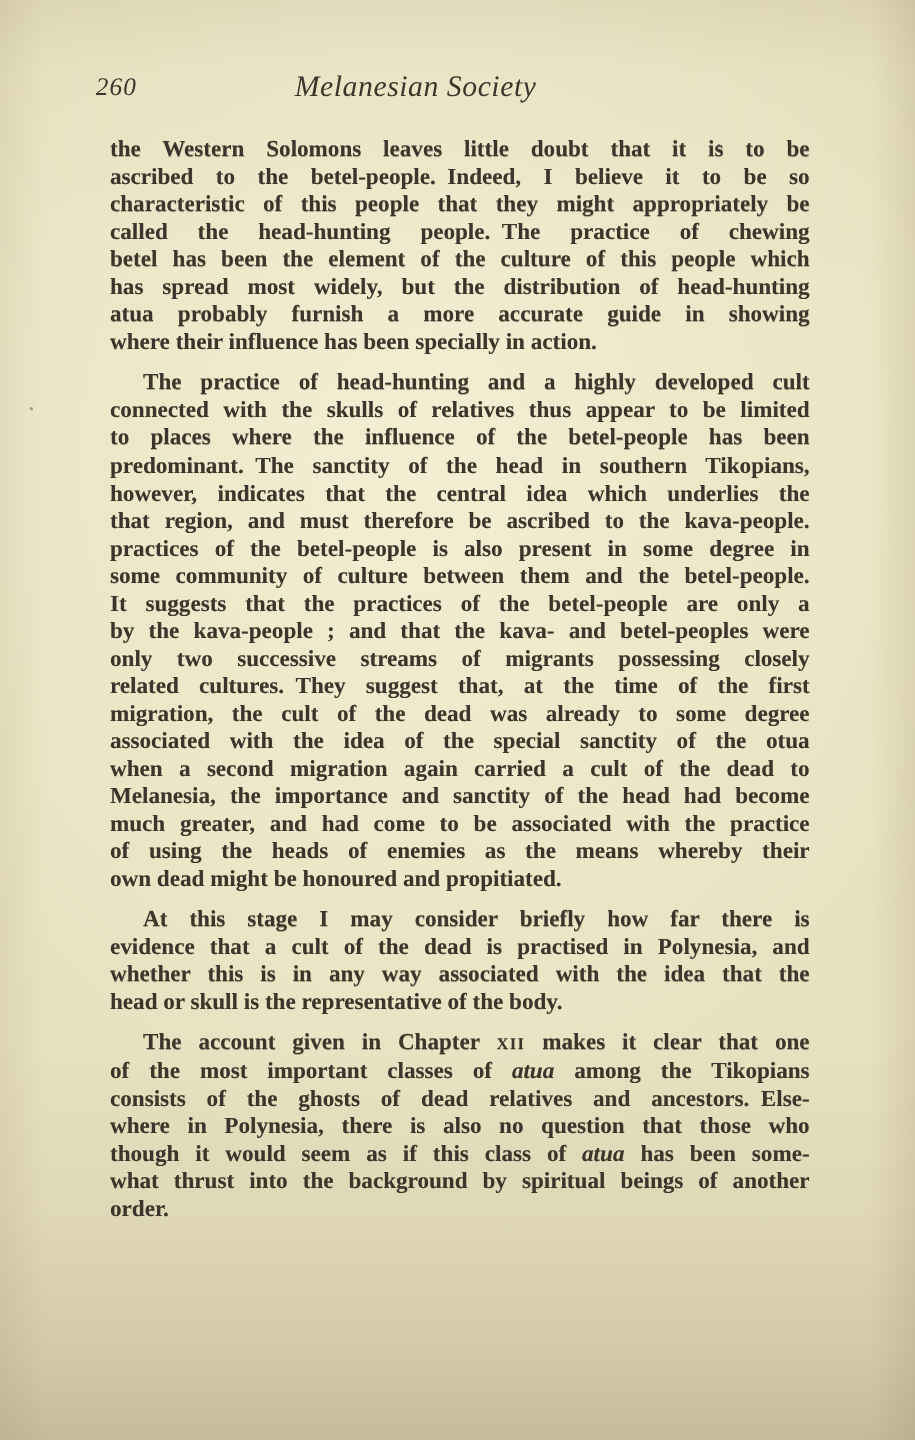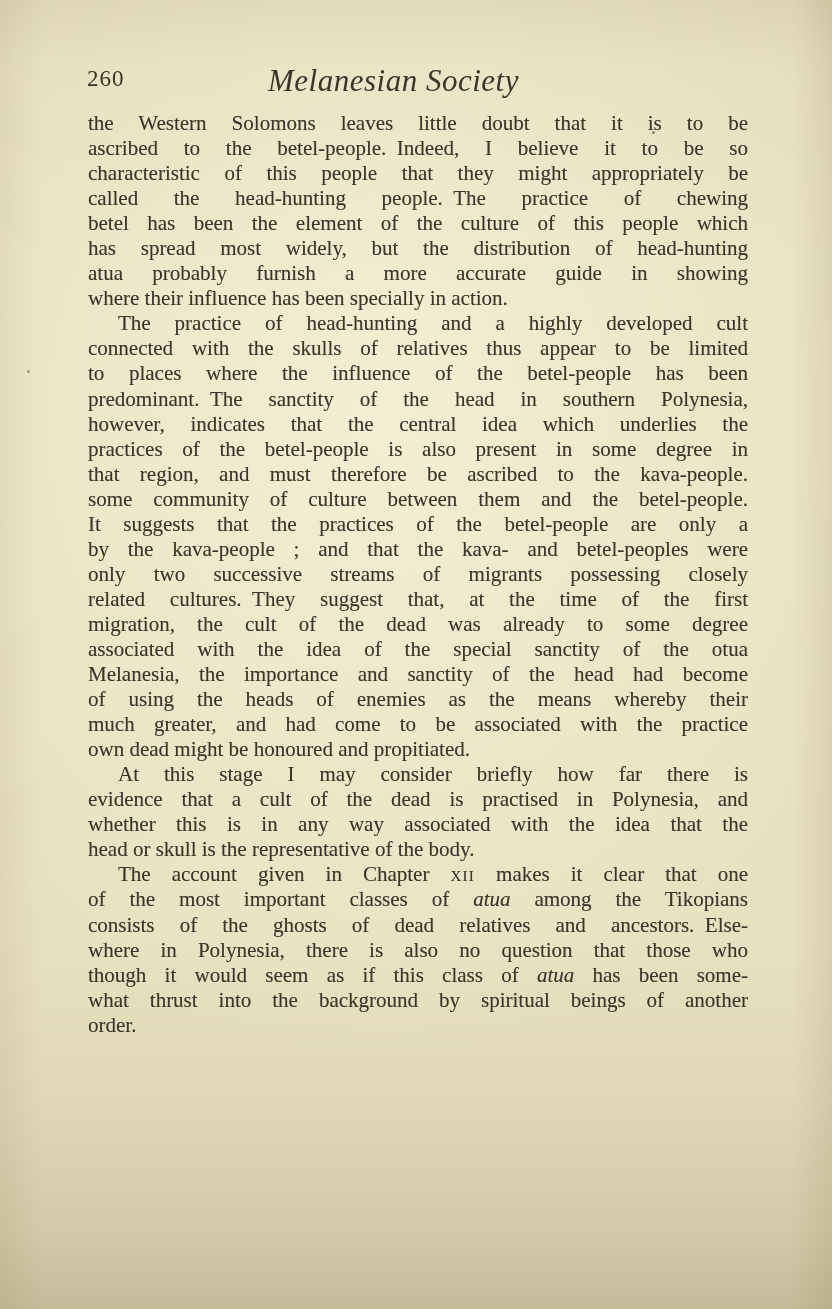--- a/index.html
+++ b/index.html
@@ -19,33 +19,33 @@
         rgba(148,136,98,0.10) 84%, rgba(140,127,90,0.24) 94%,
         rgba(128,115,80,0.34) 100%),
       linear-gradient(to right,
         rgba(150,138,100,0.14) 0%, rgba(150,138,100,0.00) 5%,
         rgba(150,138,100,0.00) 95%, rgba(142,129,92,0.18) 100%),
       var(--paper, #e8e1c0);
   }
   .header-row { position: absolute; top: 0; left: 0; width: 100%; height: 0; }
   .page-number {
     position: absolute; left: 87px; top: 66px;
-    font-size: 23px; letter-spacing: 1px;
+    font-size: 23px; letter-spacing: 1px; font-style: italic;
   }
   .running-title {
     position: absolute; left: 268px; top: 63px;
-    font-style: italic; font-size: 31px; letter-spacing: 0.5px;
+    font-style: italic; font-size: 27px; letter-spacing: 0.5px;
     white-space: nowrap;
   }
   .text-block {
     position: absolute; left: 88px; top: 111px; width: 660px;
     font-size: 21px; line-height: 25.05px;
     text-shadow: 0.2px 0.3px 0.6px rgba(58,50,38,0.35);
   }
-  .para { margin: 0; }
+  .para { margin: 12px; font-weight: bold; }
   .line {
     text-align: justify;
     text-align-last: justify;
     text-justify: inter-word;
     white-space: normal;
     height: 25.05px;
     overflow: visible;
   }
   .line.last { text-align-last: left; }
   .line.indent { text-indent: 30px; }
@@ -75,34 +75,35 @@
         <div class="line">called the head-hunting people. The practice of chewing</div>
         <div class="line">betel has been the element of the culture of this people which</div>
         <div class="line">has spread most widely, but the distribution of head-hunting</div>
         <div class="line">atua probably furnish a more accurate guide in showing</div>
         <div class="line last">where their influence has been specially in action.</div>
       </div>
       <div class="para">
         <div class="line indent">The practice of head-hunting and a highly developed cult</div>
         <div class="line">connected with the skulls of relatives thus appear to be limited</div>
         <div class="line">to places where the influence of the betel-people has been</div>
-        <div class="line">predominant. The sanctity of the head in southern Polynesia,</div>
+        <div class="line">predominant. The sanctity of the head in southern Tikopians,</div>
         <div class="line">however, indicates that the central idea which underlies the</div>
+        <div class="line">that region, and must therefore be ascribed to the kava-people.</div>
         <div class="line">practices of the betel-people is also present in some degree in</div>
-        <div class="line">that region, and must therefore be ascribed to the kava-people.</div>
         <div class="line">some community of culture between them and the betel-people.</div>
         <div class="line">It suggests that the practices of the betel-people are only a</div>
         <div class="line">by the kava-people ; and that the kava- and betel-peoples were</div>
         <div class="line">only two successive streams of migrants possessing closely</div>
         <div class="line">related cultures. They suggest that, at the time of the first</div>
         <div class="line">migration, the cult of the dead was already to some degree</div>
         <div class="line">associated with the idea of the special sanctity of the otua</div>
+        <div class="line">when a second migration again carried a cult of the dead to</div>
         <div class="line">Melanesia, the importance and sanctity of the head had become</div>
+        <div class="line">much greater, and had come to be associated with the practice</div>
         <div class="line">of using the heads of enemies as the means whereby their</div>
-        <div class="line">much greater, and had come to be associated with the practice</div>
         <div class="line last">own dead might be honoured and propitiated.</div>
       </div>
       <div class="para">
         <div class="line indent">At this stage I may consider briefly how far there is</div>
         <div class="line">evidence that a cult of the dead is practised in Polynesia, and</div>
         <div class="line">whether this is in any way associated with the idea that the</div>
         <div class="line last">head or skull is the representative of the body.</div>
       </div>
       <div class="para">
         <div class="line indent">The account given in Chapter <span class="sc">xii</span> makes it clear that one</div>

